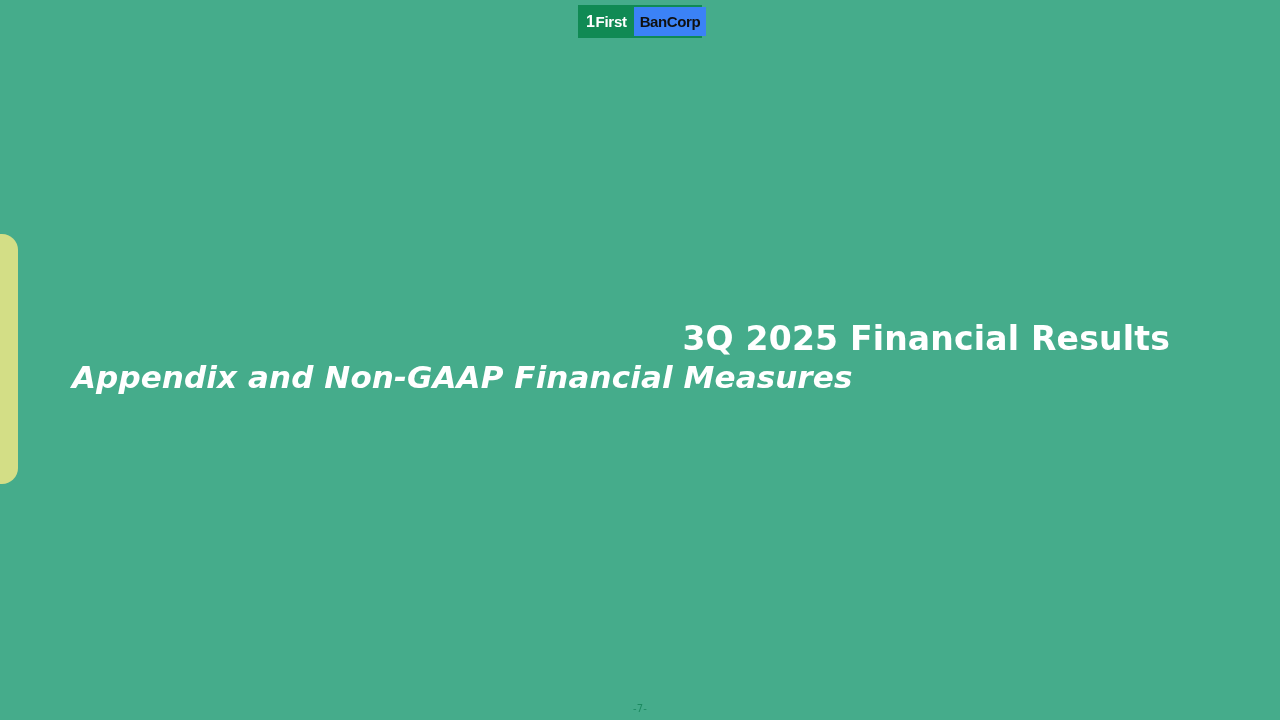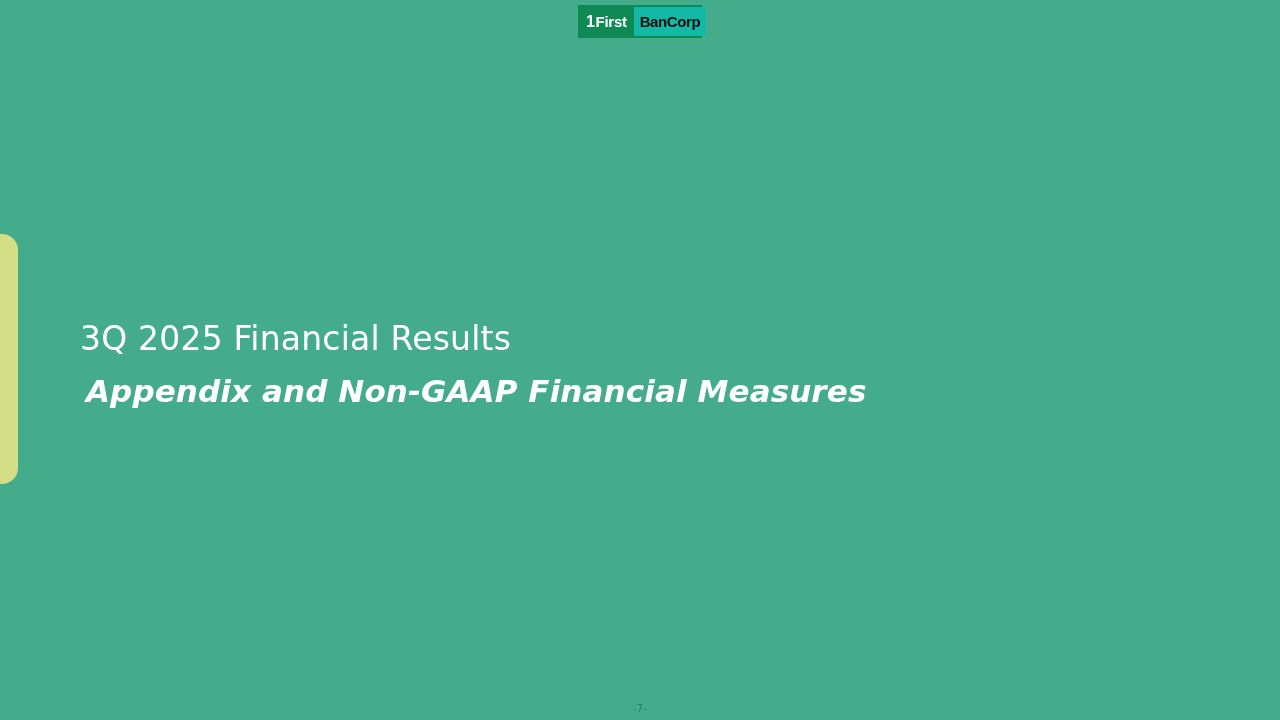--- a/index.html
+++ b/index.html
@@ -48,21 +48,21 @@
     font-size: 15px;
     letter-spacing: -0.3px;
     line-height: 1;
     white-space: nowrap;
   }
   .logo-mark .numeral {
     font-size: 16px;
     margin-right: 1px;
   }
   .logo-word {
-    background: #14b8a6;
+    background: #3b82f6;
     color: #101010;
     display: flex;
     align-items: center;
     justify-content: center;
     padding: 0 6px;
     font-family: "Liberation Sans", sans-serif;
     font-weight: bold;
     font-size: 15px;
     letter-spacing: -0.4px;
     line-height: 1;
@@ -85,35 +85,36 @@
   .title-block {
     position: absolute;
     left: 70px;
     top: 320px;
     width: 1100px;
   }
   .section-title {
     color: #ffffff;
     font-family: "DejaVu Sans", sans-serif;
     font-size: 33px;
-    font-weight: 400;
+    font-weight: 700;
     line-height: 1.16;
     letter-spacing: 0.2px;
     margin: 0 0 2px 10px;
     white-space: nowrap;
+    text-align: right;
   }
   .section-subtitle {
     color: #ffffff;
     font-family: "DejaVu Sans", sans-serif;
     font-size: 31px;
     font-weight: bold;
     font-style: italic;
     line-height: 1.16;
     letter-spacing: 0.1px;
-    margin: 16px;
+    margin: 2px;
     white-space: nowrap;
   }
 
   
   .page-number {
     position: absolute;
     left: 0;
     right: 0;
     top: 704px;
     text-align: center;

